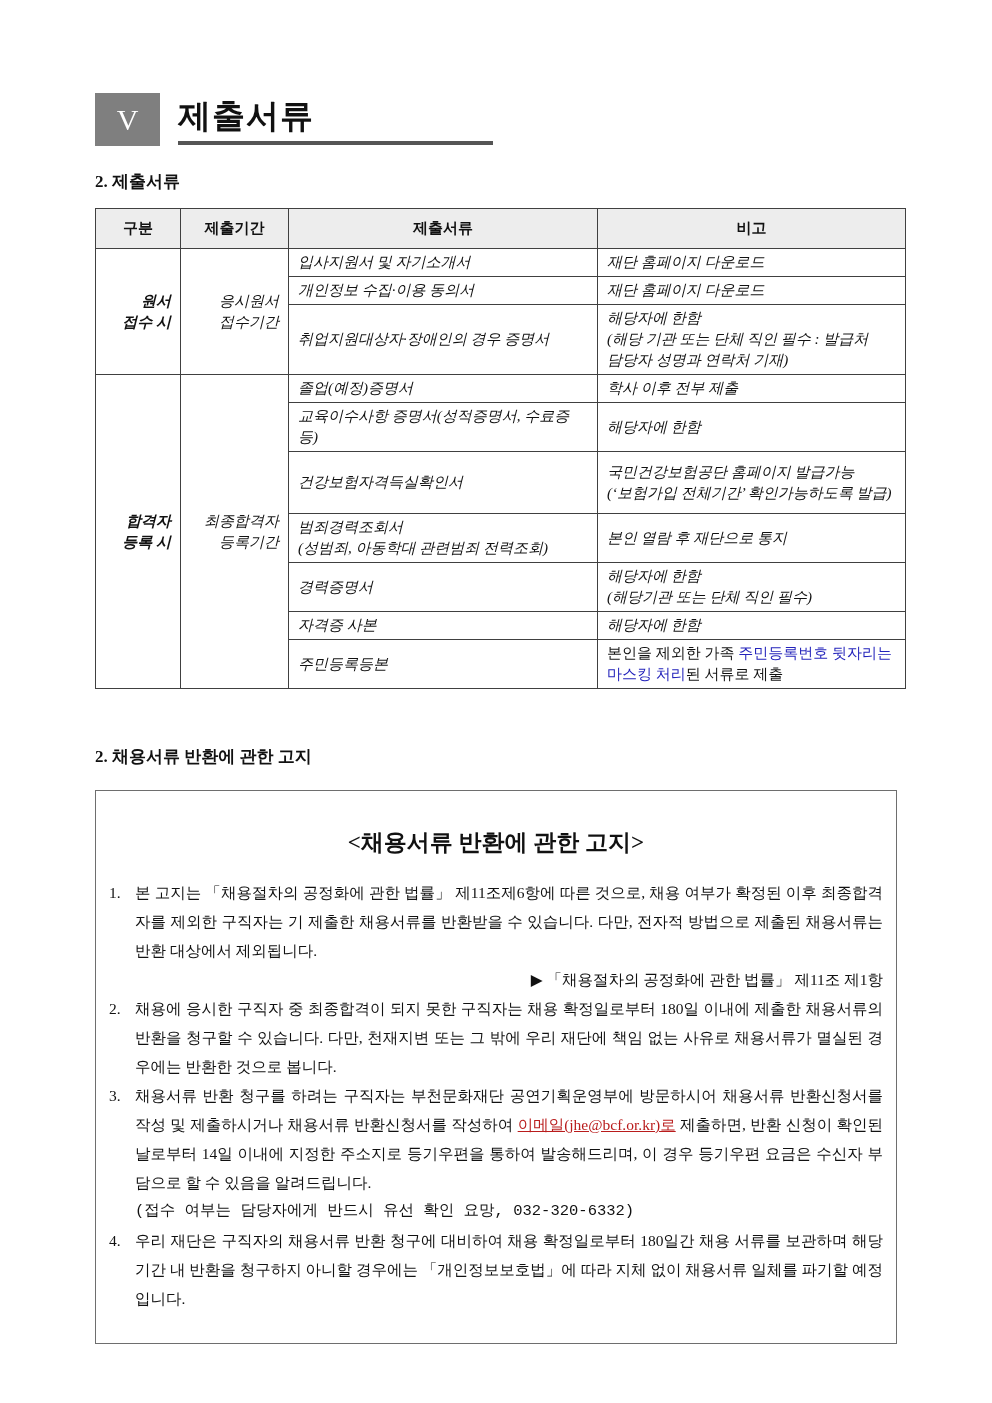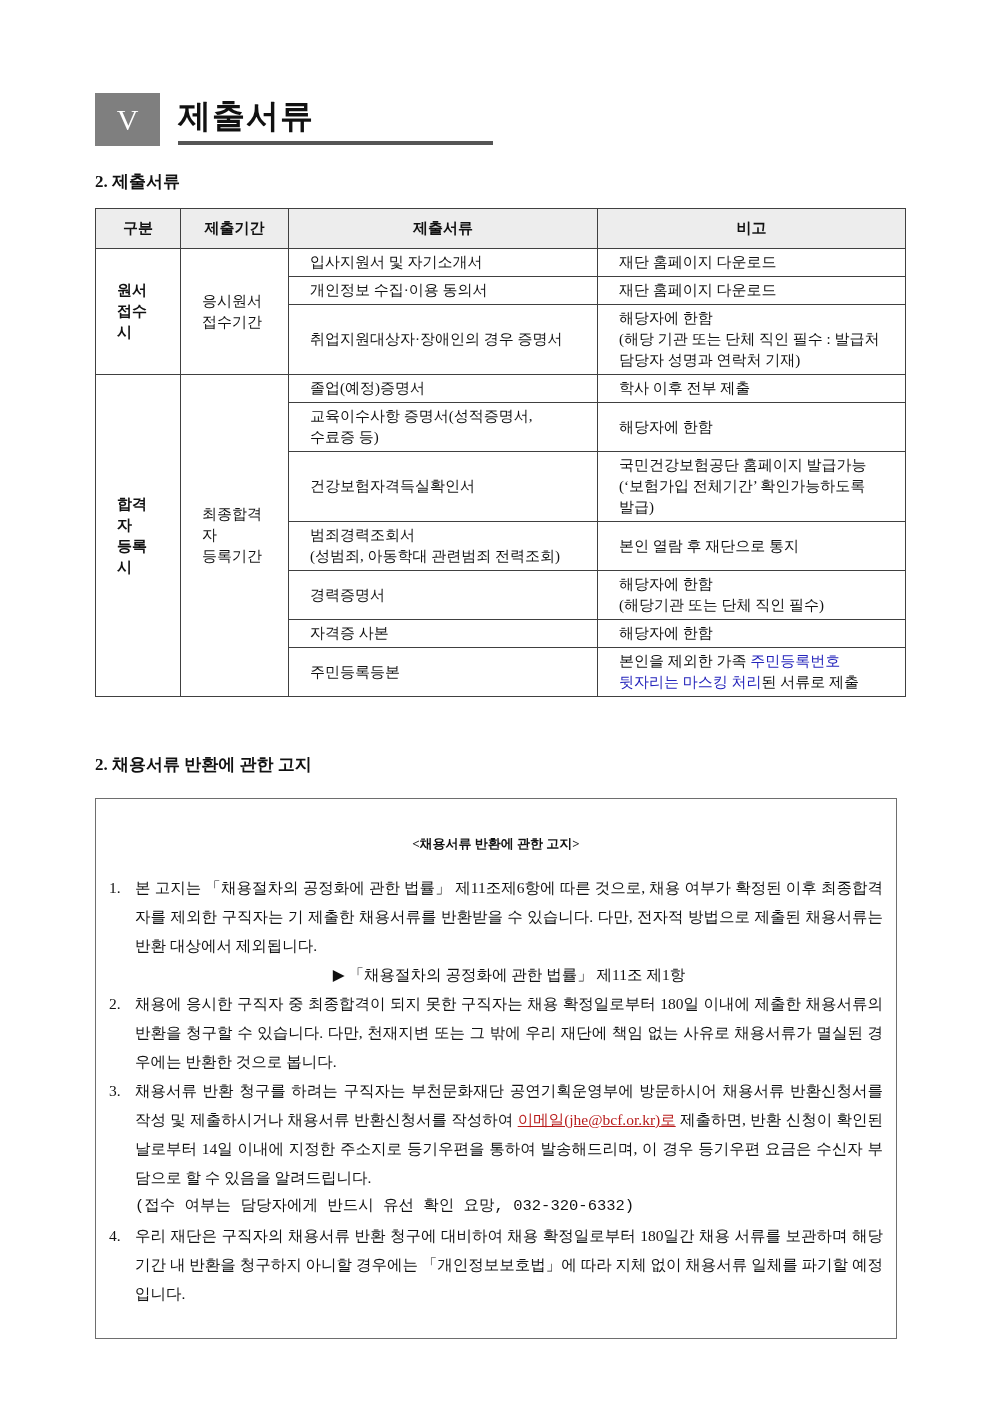--- a/index.html
+++ b/index.html
@@ -26,42 +26,42 @@
   .title-underline { width: 315px; height: 4px; background: #555555; margin-top: 7px; }
 
   .num-heading { font-size: 17px; font-weight: bold; margin: 24px 0 0 0; }
 
   
   table.docs {
     border-collapse: collapse; table-layout: fixed; width: 810px;
     margin-top: 15px; font-size: 15px;
   }
   table.docs th, table.docs td {
-    border: 1px solid #404040; padding: 3px 21px; line-height: 21px;
+    border: 1px solid #404040; padding: 3px 9px; line-height: 21px;
     word-break: keep-all; overflow-wrap: break-word;
   }
   table.docs th { background: #ededed; height: 33px; text-align: center; font-weight: bold; }
-  td.ctr { text-align: left; }
+  td.ctr { text-align: right; }
   td.cat { font-weight: bold; }
-  .ln { display: block; }
+  .ln { display: block; font-style: italic; }
   td.h3 { height: 55px; }
   td.h2 { height: 42px; }
   .blue { color: #2323bb; }
 
   
   .notice-heading { margin-top: 56px; }
   .notice-box {
     margin-top: 22px; border: 1px solid #6e6e6e; width: 774px;
     padding: 24px 13px 30px 13px;
   }
-  .notice-title { text-align: center; font-weight: bold; font-size: 13px; margin: 12px 0 20px 0; }
+  .notice-title { text-align: center; font-weight: bold; font-size: 23px; margin: 12px 0 20px 0; }
   .n-item { display: flex; font-size: 15.5px; line-height: 29px; }
   .n-num { flex: 0 0 26px; }
   .n-body { flex: 1 1 auto; text-align: justify; }
-  .n-ref { display: block; text-align: center; }
+  .n-ref { display: block; text-align: right; }
   .n-note { display: block; font-family: Liberation Mono, monospace; }
   .email { text-decoration: underline; color: #b91c1c; cursor: pointer; }
 </style>
 </head>
 <body>
 
 <div class="page">
   <div class="content">
 
     <div class="hdr">

